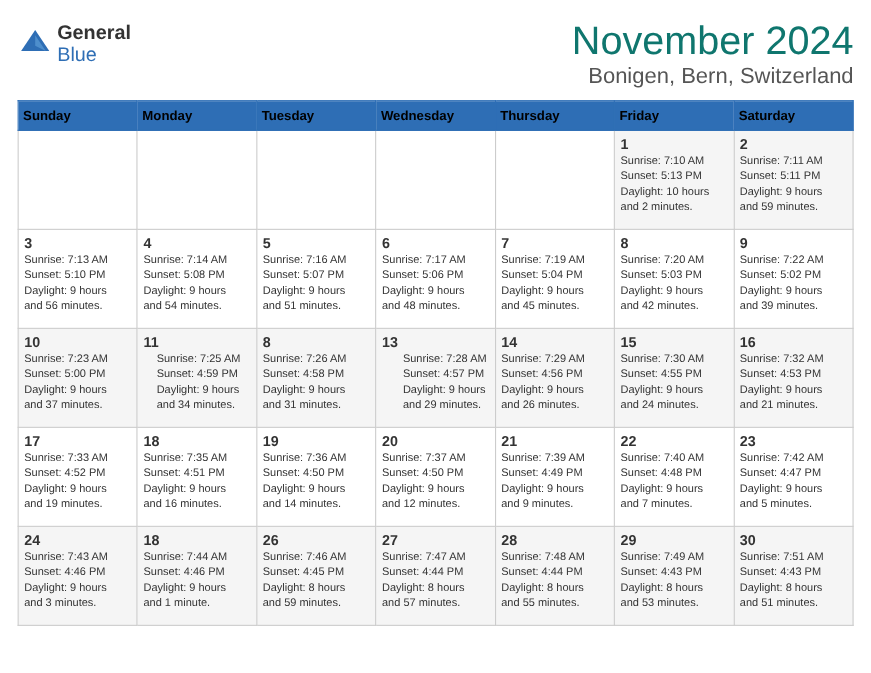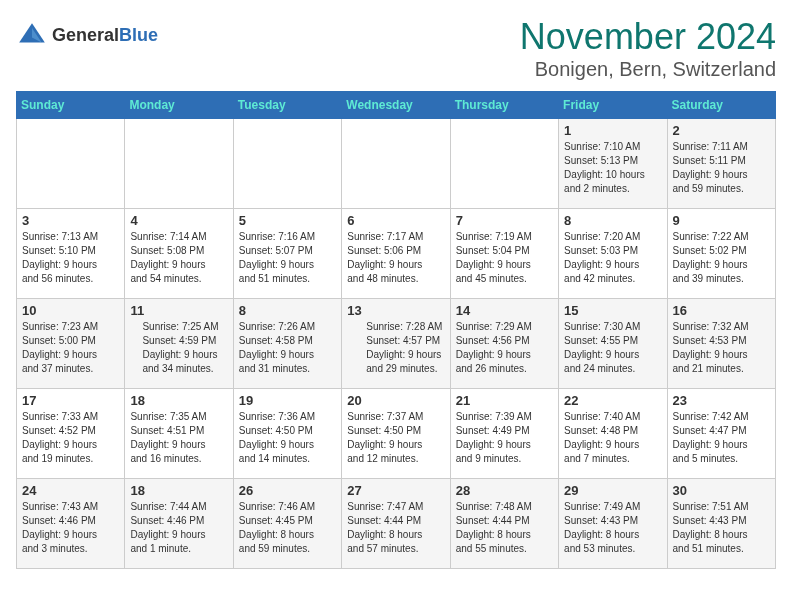--- a/index.html
+++ b/index.html
@@ -16,30 +16,31 @@
       align-items: flex-start;
       margin-bottom: 10px;
     }
     .logo {
       display: flex;
       align-items: center;
       margin-top: 4px;
     }
     .logo-text {
       display: flex;
+      flex-direction: column;
       line-height: 1.1;
     }
     .logo-general {
       font-size: 18px;
       font-weight: bold;
       color: #333;
     }
     .logo-blue {
       font-size: 18px;
-      font-weight: bold;
+      font-weight: normal;
       color: #2e6eb5;
     }
     .logo-icon {
       width: 32px;
       height: 32px;
       margin-right: 4px;
     }
     .title-area {
       text-align: right;
     }
@@ -52,21 +53,21 @@
       font-size: 20px;
       color: #555;
     }
     .calendar-table {
       width: 100%;
       border-collapse: collapse;
       table-layout: fixed;
     }
     .calendar-table thead tr th {
       background: #2e6eb5;
-      color: #5eead4;
+      color: #000000;
       font-size: 12px;
       font-weight: bold;
       padding: 6px 4px;
       text-align: left;
       border: 1px solid #2e6eb5;
     }
     .calendar-table tbody tr td {
       border: 1px solid #ccc;
       vertical-align: top;
       padding: 4px 5px;

